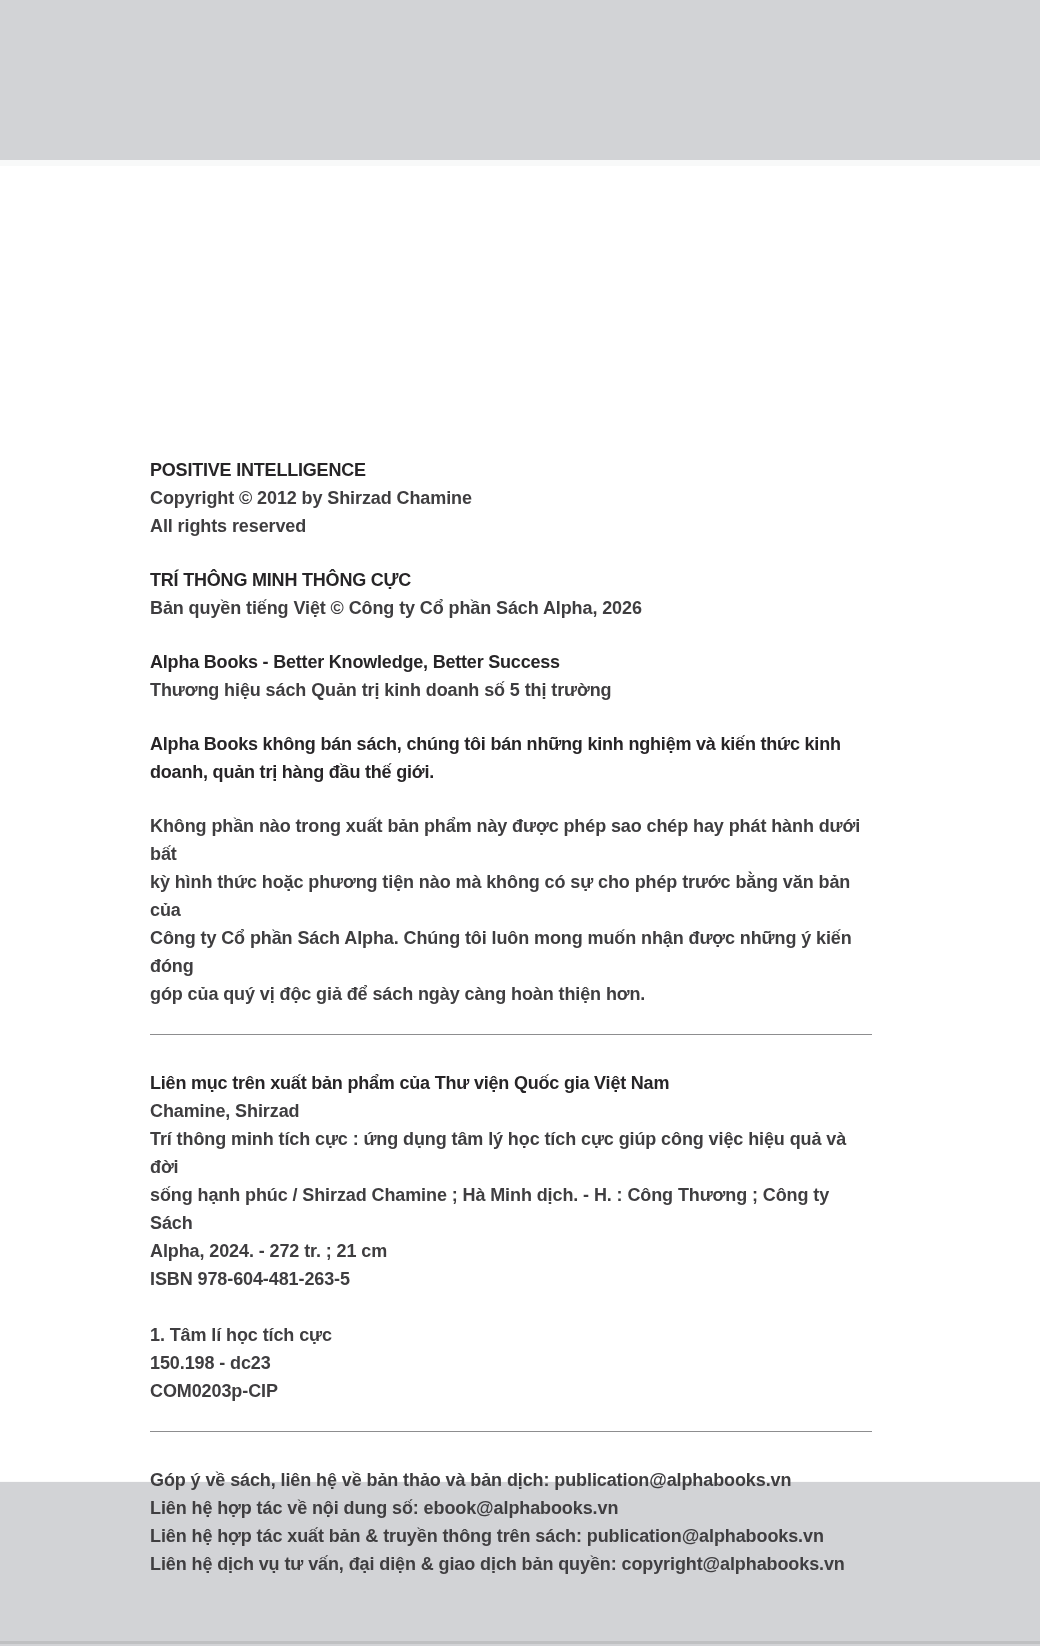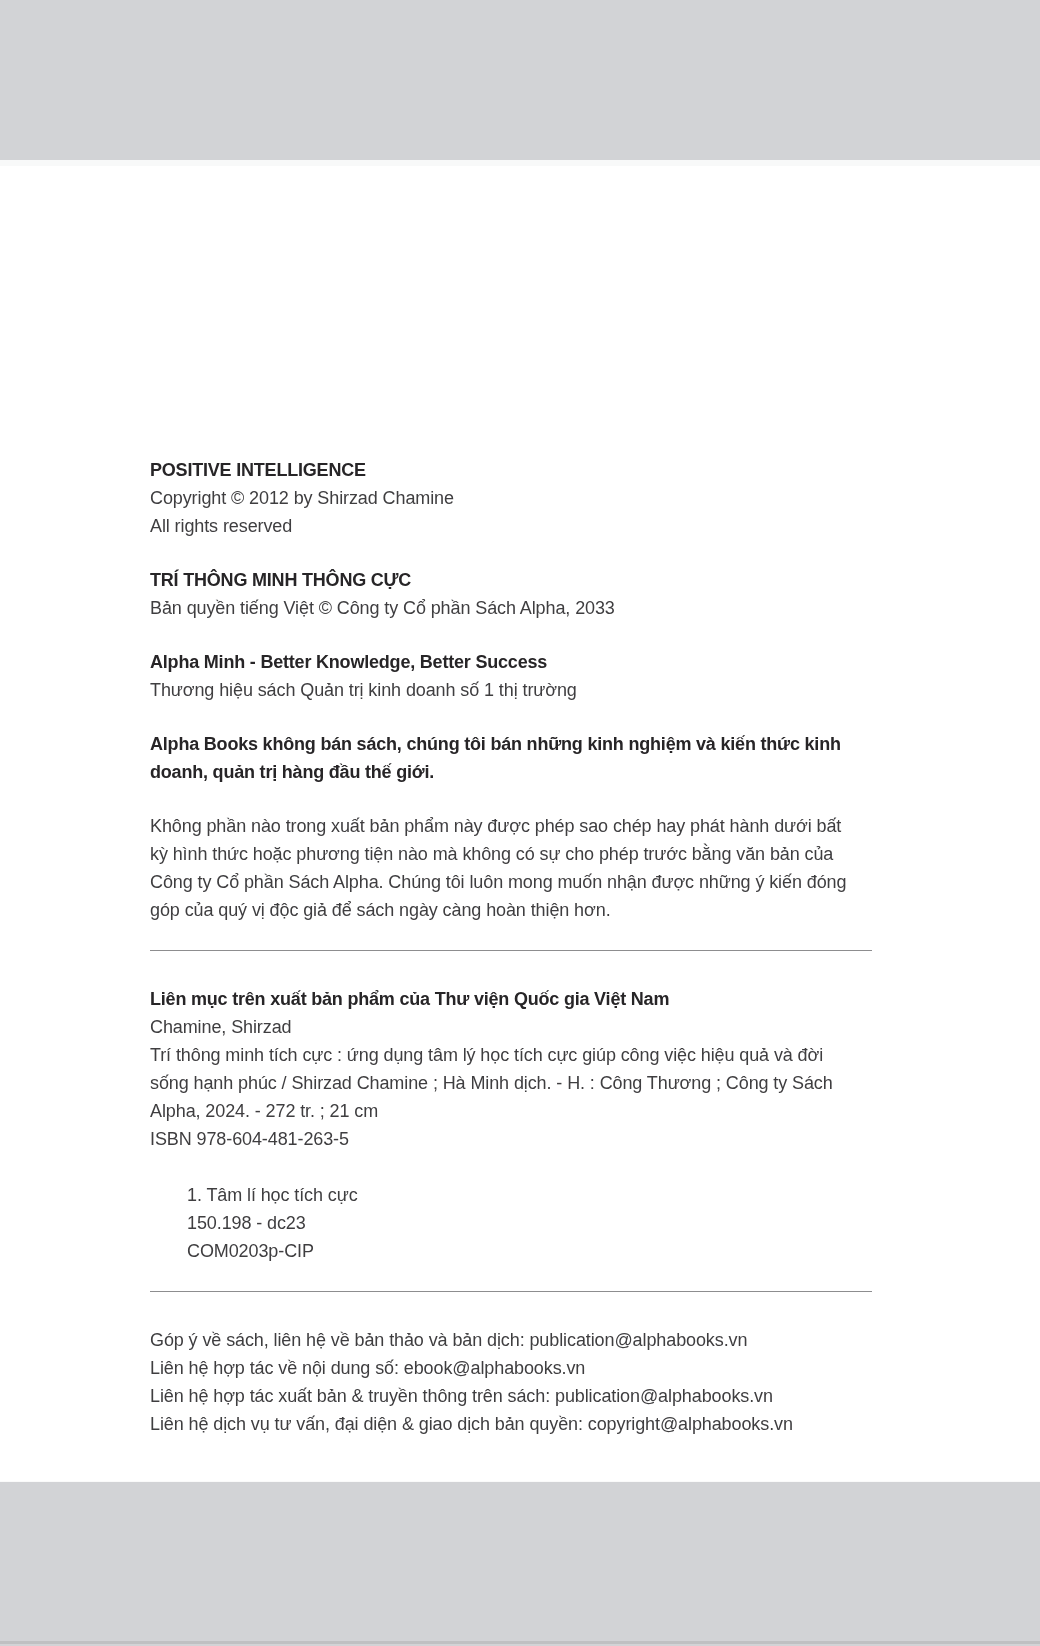--- a/index.html
+++ b/index.html
@@ -44,57 +44,57 @@
     position: absolute;
     left: 150px;
     top: 296px;
     width: 722px;
     color: #3f3e40;
     font-size: 18px;
     line-height: 28px;
     letter-spacing: -0.1px;
   }
   .block { margin: 0 0 26px 0; }
-  .lines { white-space: pre-line; }
+  .lines { white-space: pre-line; font-weight: bold; }
   .bold {
     font-weight: 700;
     color: #272527;
     letter-spacing: -0.2px;
   }
   .divider {
     border: none;
     border-top: 1px solid #8d8d8f;
     margin: 23px 0 34px 0;
     width: 722px;
   }
-  .subjects { margin-top: 28px; margin-left: 37px; }
+  .subjects { margin-top: 28px; }
   .contacts { margin-bottom: 0; }
 </style>
 </head>
 <body>
 
 <div class="paper">
   <div class="paper-top-edge"></div>
 
   <div class="content">
 
     <div class="block">
       <div class="bold">POSITIVE INTELLIGENCE</div>
       <div class="lines">Copyright © 2012 by Shirzad Chamine
 All rights reserved</div>
     </div>
 
     <div class="block">
       <div class="bold">TRÍ THÔNG MINH THÔNG CỰC</div>
-      <div class="lines">Bản quyền tiếng Việt © Công ty Cổ phần Sách Alpha, 2033</div>
+      <div class="lines">Bản quyền tiếng Việt © Công ty Cổ phần Sách Alpha, 2026</div>
     </div>
 
     <div class="block">
-      <div class="bold">Alpha Minh - Better Knowledge, Better Success</div>
-      <div class="lines">Thương hiệu sách Quản trị kinh doanh số 1 thị trường</div>
+      <div class="bold">Alpha Books - Better Knowledge, Better Success</div>
+      <div class="lines">Thương hiệu sách Quản trị kinh doanh số 5 thị trường</div>
     </div>
 
     <div class="block bold lines">Alpha Books không bán sách, chúng tôi bán những kinh nghiệm và kiến thức kinh
 doanh, quản trị hàng đầu thế giới.</div>
 
     <div class="block lines">Không phần nào trong xuất bản phẩm này được phép sao chép hay phát hành dưới bất
 kỳ hình thức hoặc phương tiện nào mà không có sự cho phép trước bằng văn bản của
 Công ty Cổ phần Sách Alpha. Chúng tôi luôn mong muốn nhận được những ý kiến đóng
 góp của quý vị độc giả để sách ngày càng hoàn thiện hơn.</div>
 

